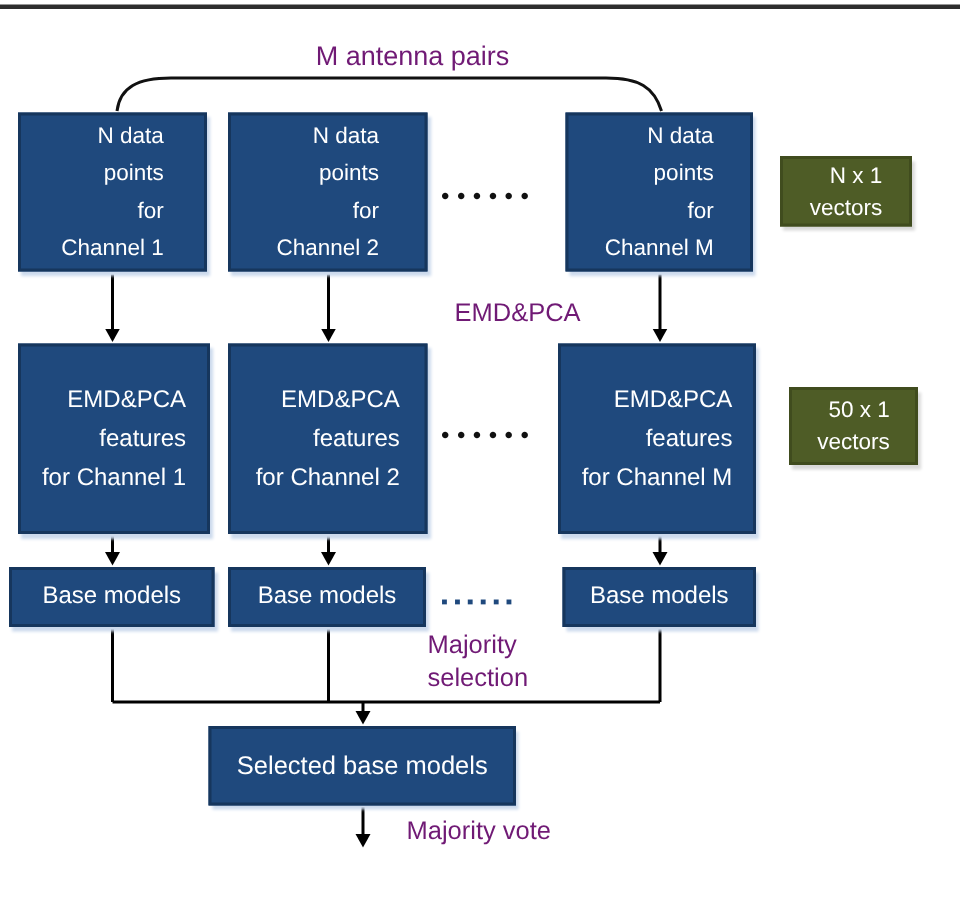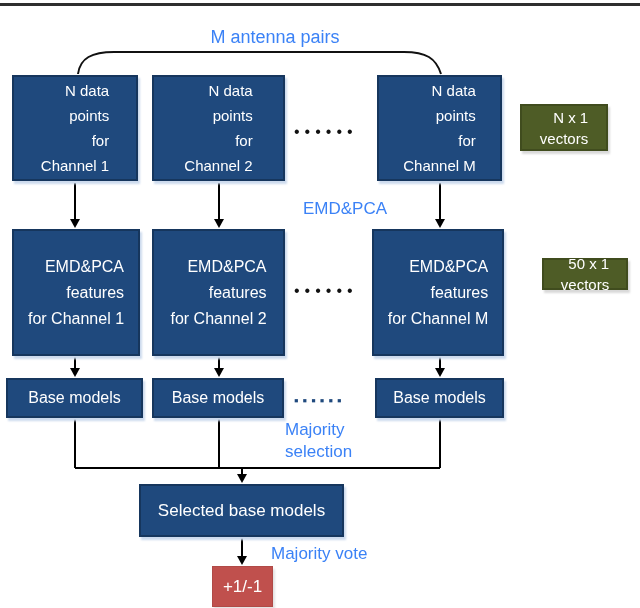--- a/index.html
+++ b/index.html
@@ -57,26 +57,26 @@
   .r1.b1 { left: 12px;  width: 126px; }
   .r1.b2 { left: 152px; width: 133px; }
   .r1.b3 { left: 377px; width: 125px; }
   .r2.b1 { left: 12px;  width: 128px; }
   .r2.b2 { left: 152px; width: 133px; }
   .r2.b3 { left: 372px; width: 132px; }
   .r3.b1 { left: 6px;   width: 137px; }
   .r3.b2 { left: 152px; width: 132px; }
   .r3.b3 { left: 375px; width: 129px; }
   .green.g1 { left: 520px; top: 104px; width: 88px; height: 47px; }
-  .green.g2 { left: 542px; top: 258px; width: 86px; height: 32px; }
+  .green.g2 { left: 526px; top: 258px; width: 86px; height: 52px; }
   .selected { left: 139px; top: 484px; width: 205px; height: 53px; font-size: 17px; }
   .output   { left: 212px; top: 566px; width: 61px;  height: 41px; }
   .lbl {
     position: absolute;
-    color: #3b82f6;
+    color: #701a75;
     font-size: 17px;
     white-space: pre-line;
   }
   .lbl.title    { left: 165px; top: 27px; width: 220px; text-align: center; font-size: 18px; }
   .lbl.emdpca   { left: 303px; top: 199px; }
   .lbl.ensemble { left: 285px; top: 419px; line-height: 22px; }
   .lbl.majority { left: 271px; top: 544px; text-align: center; }
   .dots {
     position: absolute;
     left: 294px;
@@ -159,15 +159,14 @@
   <div class="box blue r3 b3">Base models</div>
   <div class="dots d3">▪▪▪▪▪▪</div>
 
   <div class="lbl ensemble">Majority
 selection</div>
 
   <div class="box blue selected">Selected base models</div>
 
   <div class="lbl majority">Majority vote</div>
 
-  <div class="box red output">+1/-1</div>
 
 </div>
 
 </body></html>

